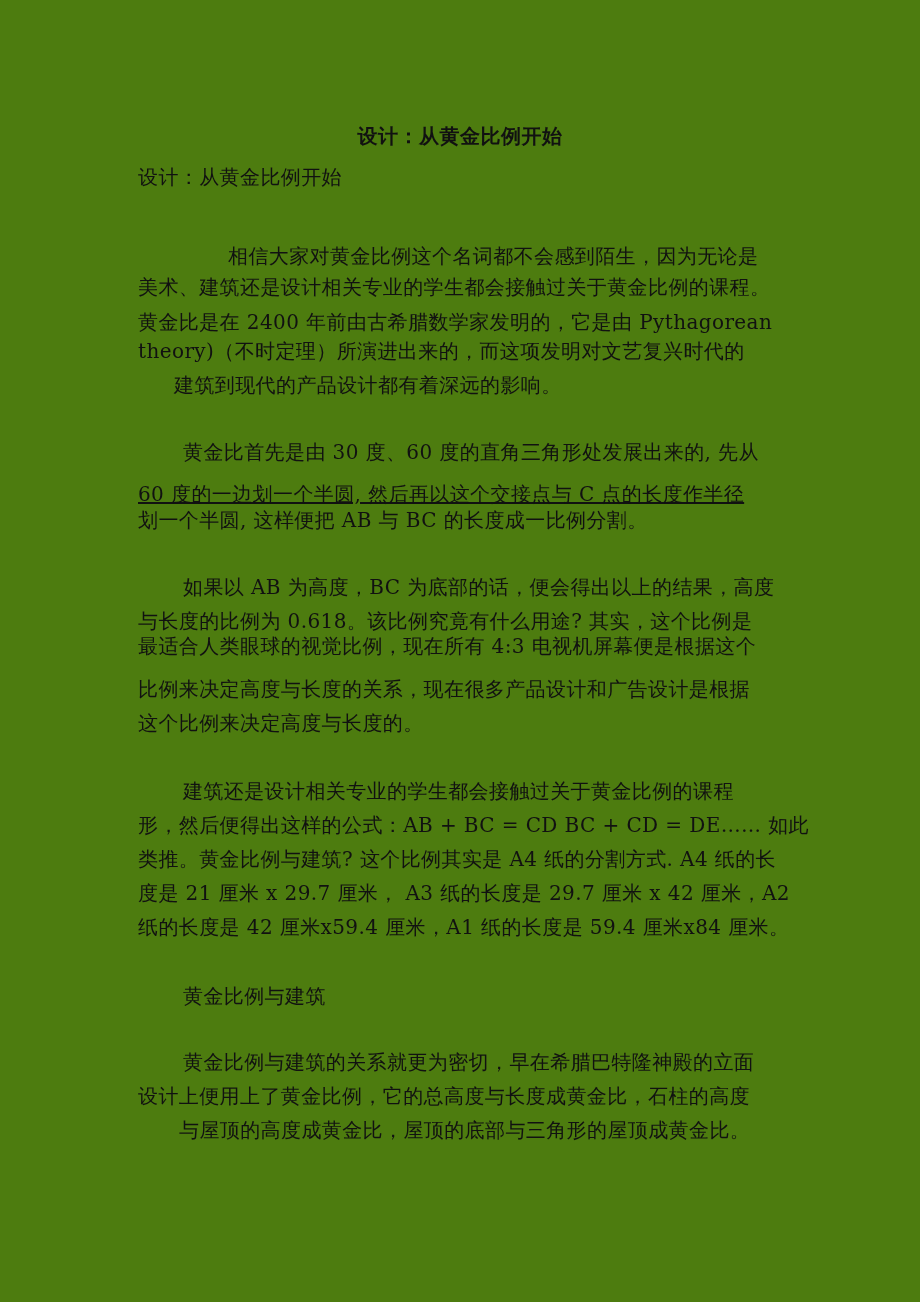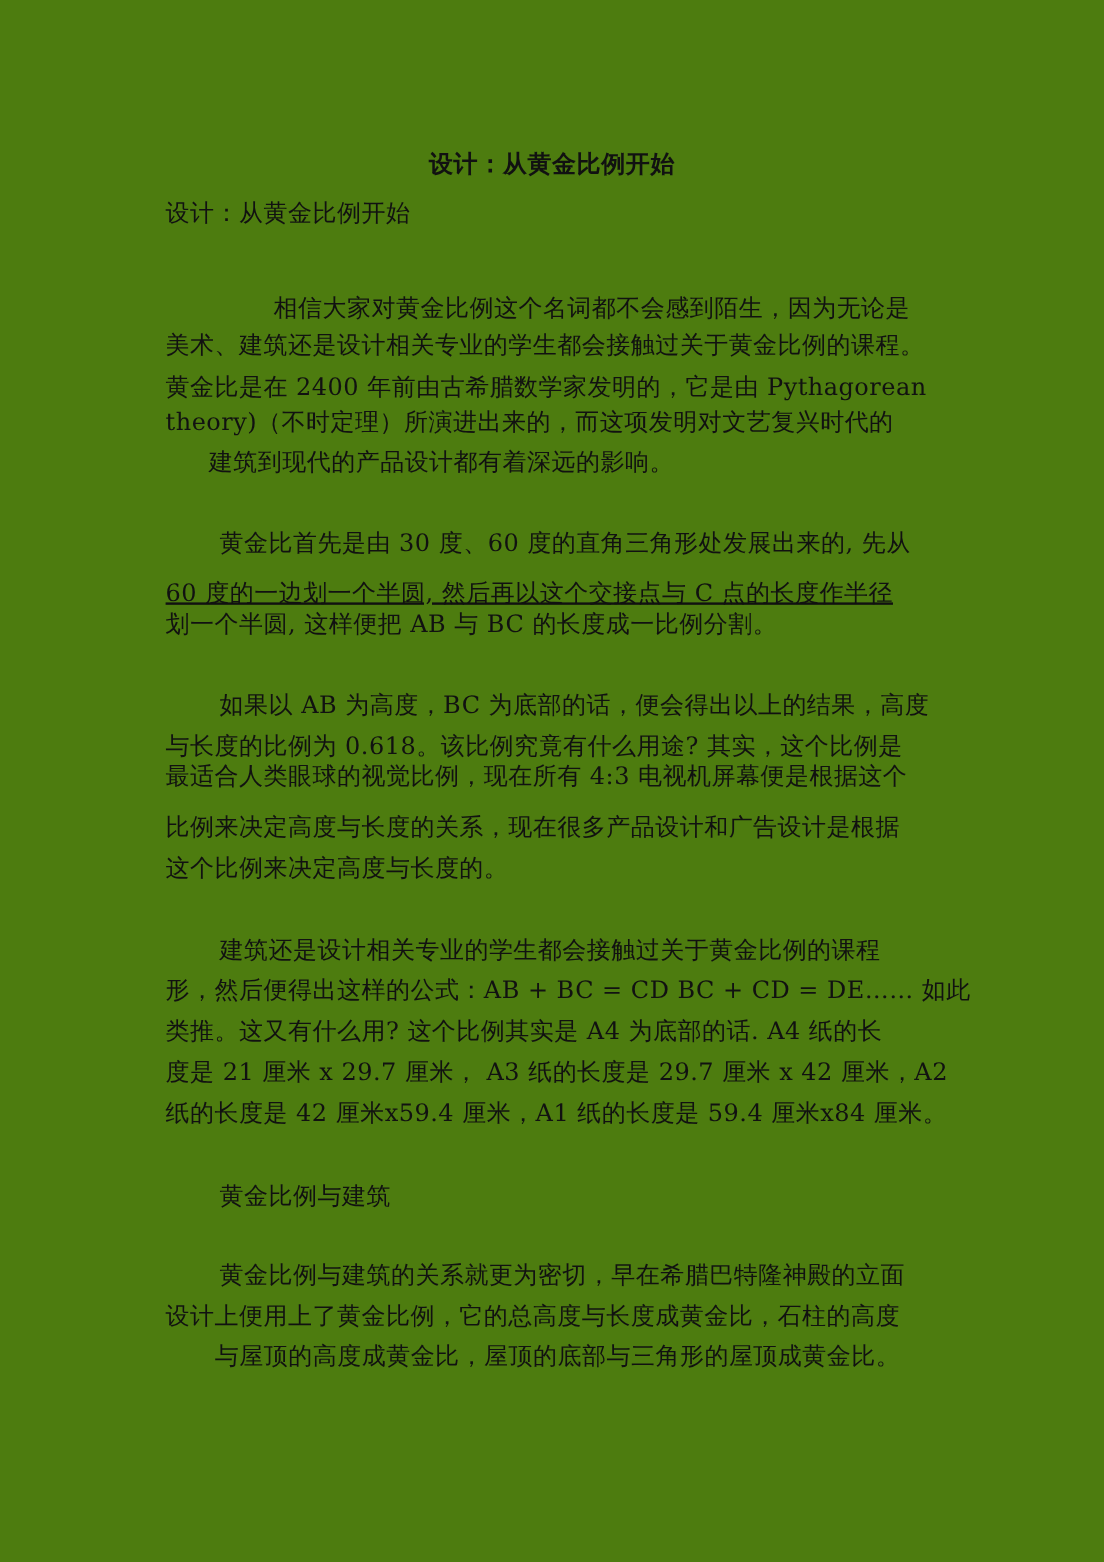--- a/index.html
+++ b/index.html
@@ -74,21 +74,21 @@
     <div class="line indent1" style="top:573px;">如果以 AB 为高度，BC 为底部的话，便会得出以上的结果，高度</div>
     <div class="line" style="top:607px;">与长度的比例为 0.618。该比例究竟有什么用途? 其实，这个比例是</div>
     <div class="line" style="top:616px;margin-top:16px;">最适合人类眼球的视觉比例，现在所有 4:3 电视机屏幕便是根据这个</div>
     <div class="line" style="top:675px;">比例来决定高度与长度的关系，现在很多产品设计和广告设计是根据</div>
     <div class="line" style="top:709px;">这个比例来决定高度与长度的。</div>
   </div>
 
   <div class="block">
     <div class="line indent1" style="top:777px;">建筑还是设计相关专业的学生都会接触过关于黄金比例的课程</div>
     <div class="line" style="top:811px;">形，然后便得出这样的公式：AB + BC = CD BC + CD = DE…… 如此</div>
-    <div class="line" style="top:845px;">类推。这又有什么用? 这个比例其实是 A4 为底部的话. A4 纸的长</div>
+    <div class="line" style="top:845px;">类推。黄金比例与建筑? 这个比例其实是 A4 纸的分割方式. A4 纸的长</div>
     <div class="line" style="top:879px;text-align:center;">度是 21 厘米 x 29.7 厘米， A3 纸的长度是 29.7 厘米 x 42 厘米，A2</div>
     <div class="line" style="top:913px;">纸的长度是 42 厘米x59.4 厘米，A1 纸的长度是 59.4 厘米x84 厘米。</div>
   </div>
 
   <div class="line indent1" style="top:982px;">黄金比例与建筑</div>
 
   <div class="block">
     <div class="line indent1" style="top:1048px;text-align:center;">黄金比例与建筑的关系就更为密切，早在希腊巴特隆神殿的立面</div>
     <div class="line" style="top:1082px;">设计上便用上了黄金比例，它的总高度与长度成黄金比，石柱的高度</div>
     <div class="line" style="top:1116px;margin-left:41px;">与屋顶的高度成黄金比，屋顶的底部与三角形的屋顶成黄金比。</div>

